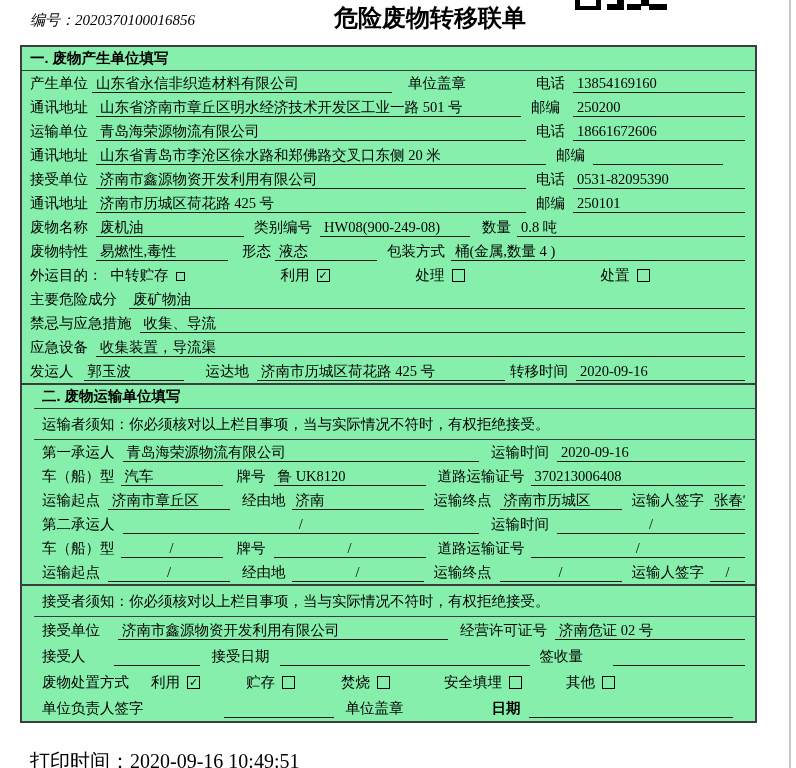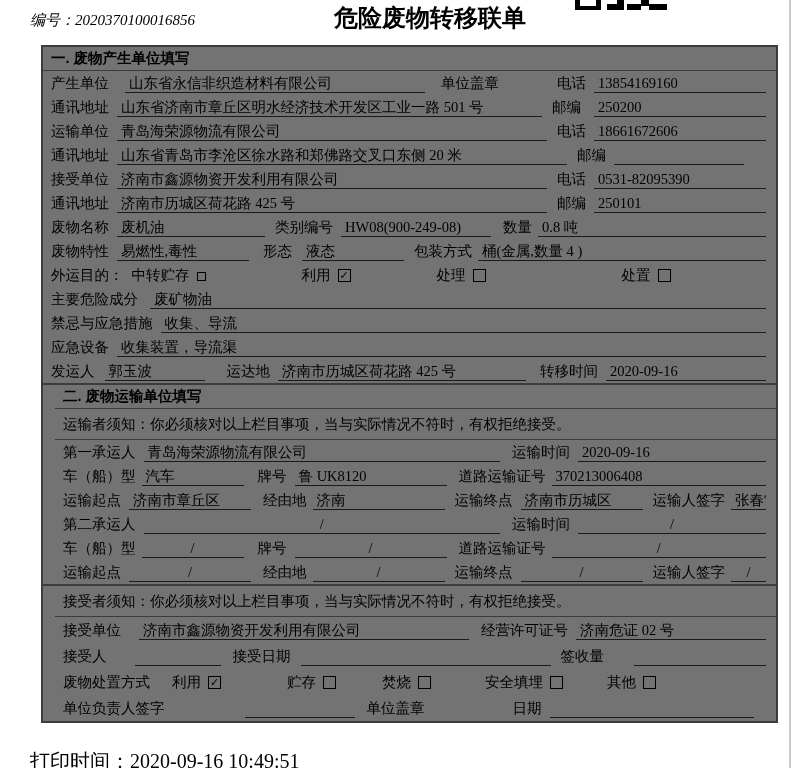--- a/index.html
+++ b/index.html
@@ -8,21 +8,21 @@
   .right-edge{position:absolute;top:0;bottom:0;right:5px;width:2px;background:#c9c9c9;}
 
   
   .hdr{position:relative;height:45px;}
   .serial{position:absolute;left:30px;top:11px;font-size:15px;white-space:nowrap;font-style:italic;}
   .form-title{position:absolute;left:0;top:2px;width:100%;text-align:center;text-indent:64px;
       font-family:"Liberation Sans","DejaVu Sans",sans-serif;font-weight:bold;font-size:24px;}
   .qr{position:absolute;left:575px;top:0;}
 
   
-  .form{position:absolute;left:41px;top:45px;width:733px;border:2px solid #3c3c3c;background:#737373;}
+  .form{position:absolute;left:20px;top:45px;width:733px;border:2px solid #3c3c3c;background:#86efac;}
   .section + .section{border-top:2px solid #3c3c3c;padding-left:12px;}
   .sec-title{height:23px;display:flex;align-items:center;padding-left:8px;
       font-family:"Liberation Sans","DejaVu Sans",sans-serif;font-weight:bold;font-size:14.5px;
       border-bottom:1.5px solid #3c3c3c;}
   .notice{height:30px;display:flex;align-items:center;padding-left:8px;font-size:14.5px;
       border-bottom:1.5px solid #3c3c3c;white-space:nowrap;}
   .row{display:flex;align-items:center;height:24px;padding:0 10px 0 8px;font-size:14.5px;}
   .sec3 .row{height:26px;}
   .lbl{white-space:nowrap;flex:0 0 auto;}
   .val{border-bottom:1px solid #1a1a1a;height:20px;line-height:21px;padding:0 4px;
@@ -62,21 +62,21 @@
     </svg>
   </div>
 
   <div class="form">
 
     <div class="section sec1">
       <div class="sec-title">一. 废物产生单位填写</div>
 
       <div class="row">
         <span class="lbl">产生单位</span>
-        <span class="val" style="width:300px;margin-left:16px;">山东省永信非织造材料有限公司</span>
+        <span class="val" style="width:300px;margin-left:4px;">山东省永信非织造材料有限公司</span>
         <span class="lbl" style="margin-left:16px;">单位盖章</span>
         <span class="lbl" style="margin-left:auto;">电话</span>
         <span class="val" style="width:172px;margin-left:8px;">13854169160</span>
       </div>
 
       <div class="row">
         <span class="lbl">通讯地址</span>
         <span class="val grow" style="margin-left:8px;margin-right:10px;">山东省济南市章丘区明水经济技术开发区工业一路 501 号</span>
         <span class="lbl">邮编</span>
         <span class="val" style="width:172px;margin-left:13px;">250200</span>
@@ -116,21 +116,21 @@
         <span class="lbl" style="margin-left:10px;">类别编号</span>
         <span class="val" style="width:150px;margin-left:8px;">HW08(900-249-08)</span>
         <span class="lbl" style="margin-left:12px;">数量</span>
         <span class="val grow" style="margin-left:6px;">0.8 吨</span>
       </div>
 
       <div class="row">
         <span class="lbl">废物特性</span>
         <span class="val" style="width:132px;margin-left:8px;">易燃性,毒性</span>
         <span class="lbl" style="margin-left:14px;">形态</span>
-        <span class="val" style="width:102px;margin-left:10px;">液态</span>
+        <span class="val" style="width:102px;margin-left:4px;">液态</span>
         <span class="lbl" style="margin-left:10px;">包装方式</span>
         <span class="val grow" style="margin-left:6px;">桶(金属,数量 4 )</span>
       </div>
 
       <div class="row">
         <span class="lbl">外运目的：</span>
         <span class="lbl" style="margin-left:8px;">中转贮存</span>
         <span class="cb small"></span>
         <span class="lbl" style="margin-left:96px;">利用</span>
         <span class="cb">✓</span>
@@ -153,21 +153,21 @@
       <div class="row">
         <span class="lbl">应急设备</span>
         <span class="val grow" style="margin-left:8px;">收集装置，导流渠</span>
       </div>
 
       <div class="row">
         <span class="lbl">发运人</span>
         <span class="val" style="width:100px;margin-left:10px;">郭玉波</span>
         <span class="lbl" style="margin-left:22px;">运达地</span>
         <span class="val" style="width:248px;margin-left:8px;">济南市历城区荷花路 425 号</span>
-        <span class="lbl" style="margin-left:14px;">转移时间</span>
+        <span class="lbl" style="margin-left:5px;">转移时间</span>
         <span class="val grow" style="margin-left:8px;">2020-09-16</span>
       </div>
     </div>
 
     <div class="section sec2">
       <div class="sec-title">二. 废物运输单位填写</div>
       <div class="notice">运输者须知：你必须核对以上栏目事项，当与实际情况不符时，有权拒绝接受。</div>
 
       <div class="row">
         <span class="lbl">第一承运人</span>
@@ -240,35 +240,35 @@
         <span class="lbl" style="margin-left:12px;">接受日期</span>
         <span class="val grow" style="margin-left:10px;"></span>
         <span class="lbl" style="margin-left:10px;">签收量</span>
         <span class="val" style="width:132px;margin-left:30px;"></span>
       </div>
 
       <div class="row">
         <span class="lbl">废物处置方式</span>
         <span class="lbl" style="margin-left:22px;">利用</span>
         <span class="cb">✓</span>
-        <span class="lbl" style="margin-left:66px;">贮存</span>
+        <span class="lbl" style="margin-left:46px;">贮存</span>
         <span class="cb"></span>
         <span class="lbl" style="margin-left:46px;">焚烧</span>
         <span class="cb"></span>
         <span class="lbl" style="margin-left:54px;">安全填埋</span>
         <span class="cb"></span>
         <span class="lbl" style="margin-left:44px;">其他</span>
         <span class="cb"></span>
       </div>
 
       <div class="row">
         <span class="lbl">单位负责人签字</span>
         <span class="val" style="width:110px;margin-left:80px;"></span>
         <span class="lbl" style="margin-left:12px;">单位盖章</span>
-        <span class="lbl" style="margin-left:88px;">日期</span>
+        <span class="lbl" style="margin-left:88px;font-weight:bold;">日期</span>
         <span class="val grow" style="margin-left:8px;margin-right:12px;"></span>
       </div>
     </div>
   </div>
 
   <div class="print-line">
     <span>打印时间：</span><span>2020-09-16 10:49:51</span>
   </div>
 </div>
 

